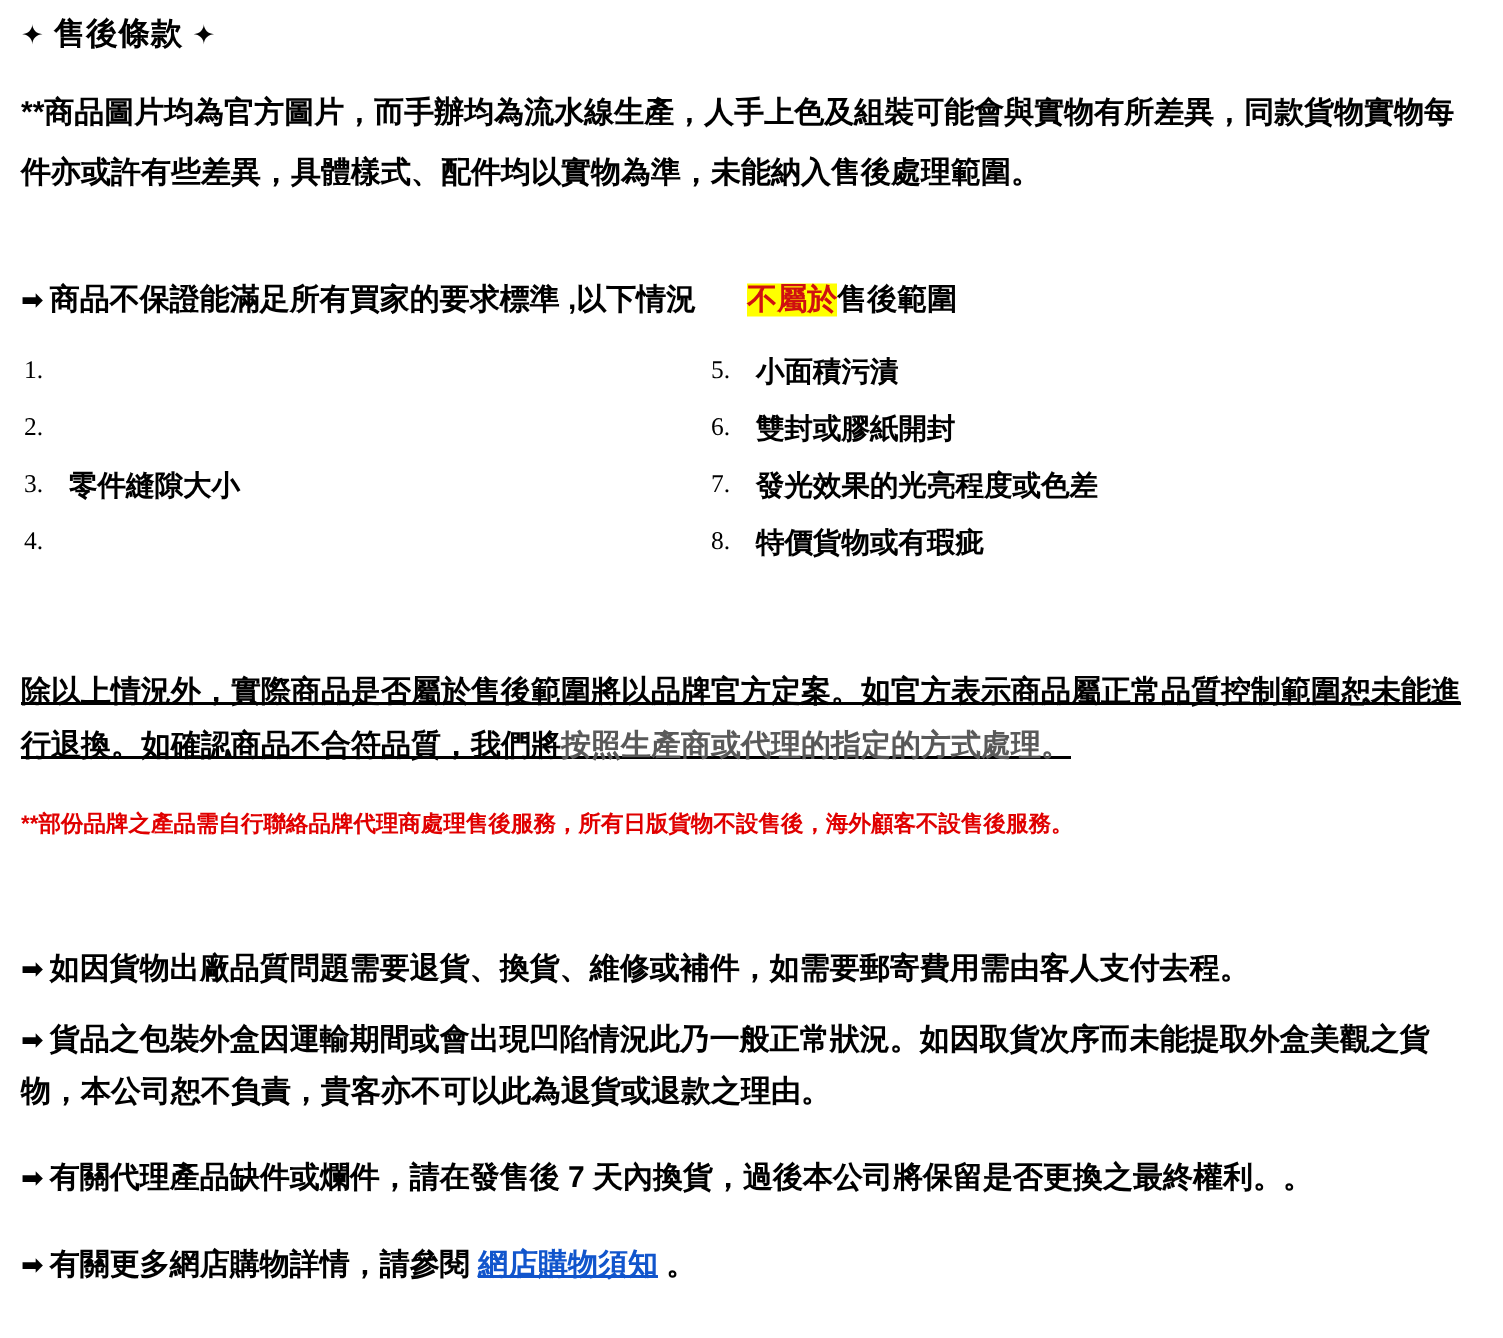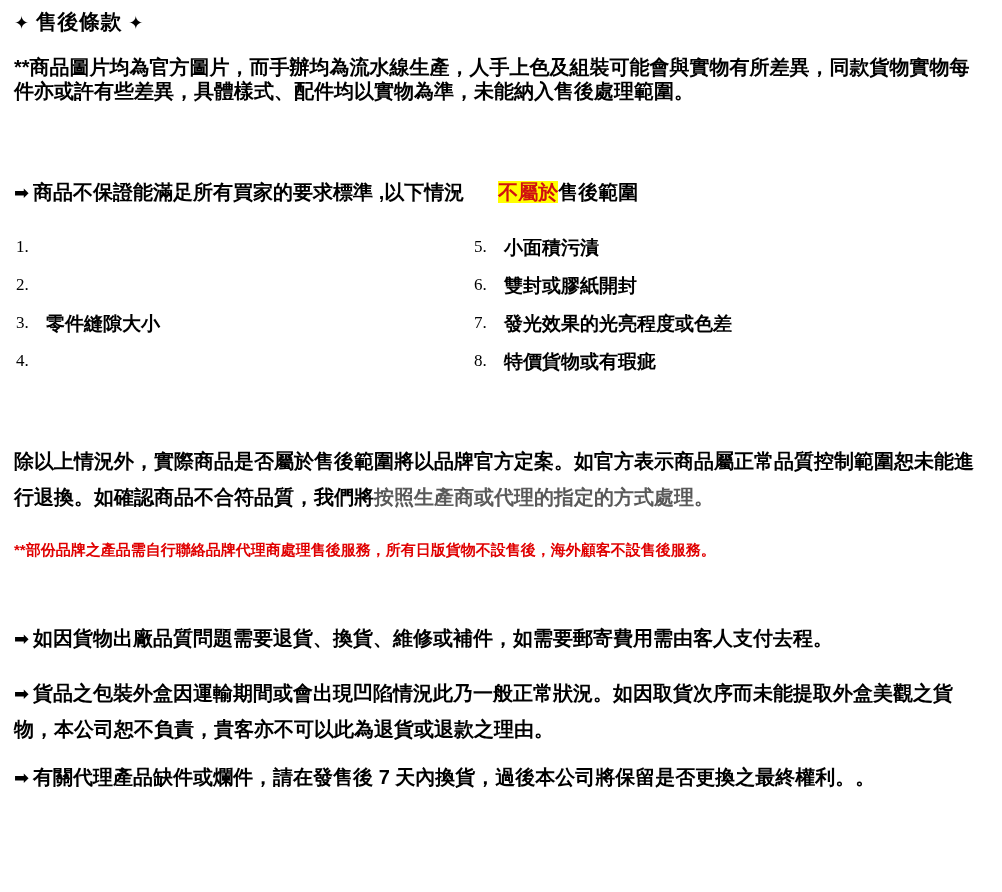--- a/index.html
+++ b/index.html
@@ -29,21 +29,21 @@
     font-weight: bold;
     letter-spacing: 0.5px;
   }
   .title .star {
     font-size: 18px;
   }
   .para {
     position: absolute;
     left: 14px;
     font-size: 20px;
-    line-height: 24px;
+    line-height: 40px;
     font-weight: bold;
     width: 970px;
   }
   .p-intro {
     top: 55px;
   }
   .p-arrow-1 {
     top: 180px;
     font-size: 20px;
   }
@@ -79,20 +79,21 @@
     font-family: "Liberation Serif", "DejaVu Serif", serif;
     font-weight: normal;
     padding-top: 2px;
   }
   .li .txt {
     flex: 1;
   }
   .p-body-2 {
     top: 443px;
     line-height: 36px;
+    text-decoration: underline;
   }
   .grey {
     color: #595959;
   }
   .p-red {
     position: absolute;
     left: 14px;
     top: 533px;
     width: 975px;
     color: #e00000;
@@ -177,14 +178,17 @@
   </div>
 
   <div class="para p-a3">
     <span class="arrow">➡</span><span>貨品之包裝外盒因運輸期間或會出現凹陷情況此乃一般正常狀況。如因取貨次序而未能提取外盒美觀之貨物，本公司恕不負責，貴客亦不可以此為退貨或退款之理由。</span>
   </div>
 
   <div class="para p-a4">
     <span class="arrow">➡</span><span>有關代理產品缺件或爛件，請在發售後 7 天內換貨，過後本公司將保留是否更換之最終權利。。</span>
   </div>
 
+  <div class="para p-a5">
+    <span class="arrow">➡</span><span>有關更多網店購物詳情，請參閱 </span><a class="link" href="#">網店購物須知</a><span> 。</span>
+  </div>
 
 </div>
 
 </body></html>

